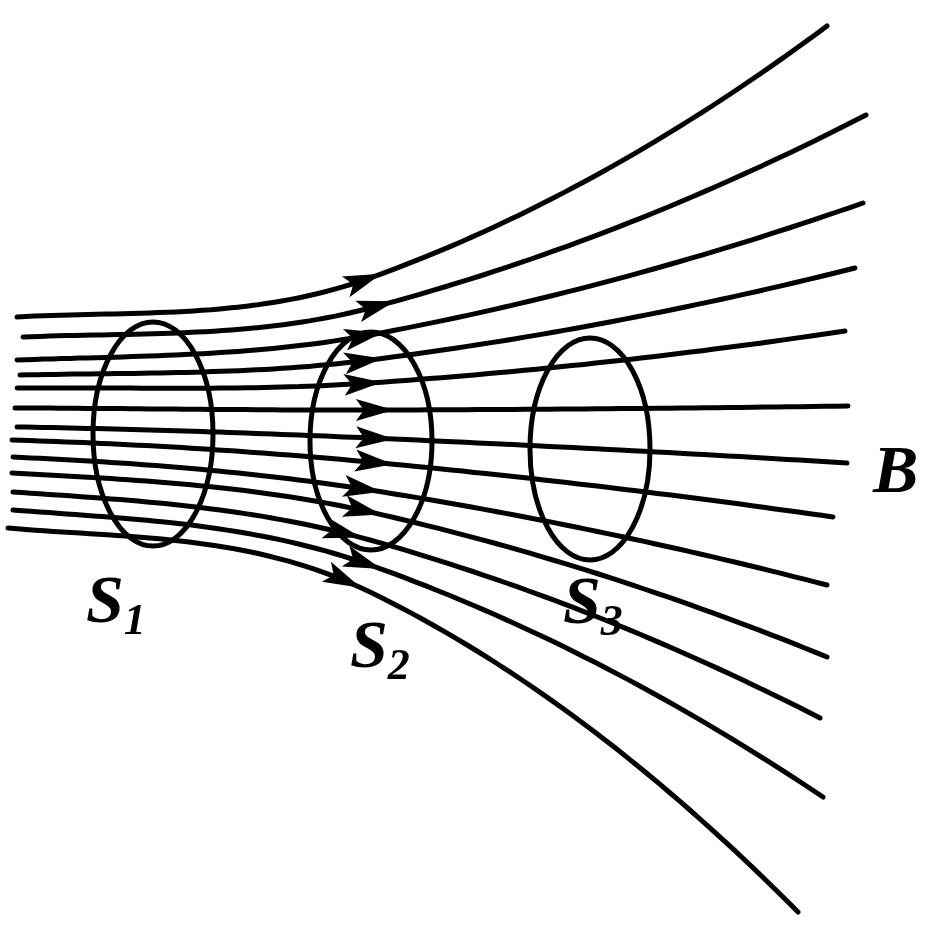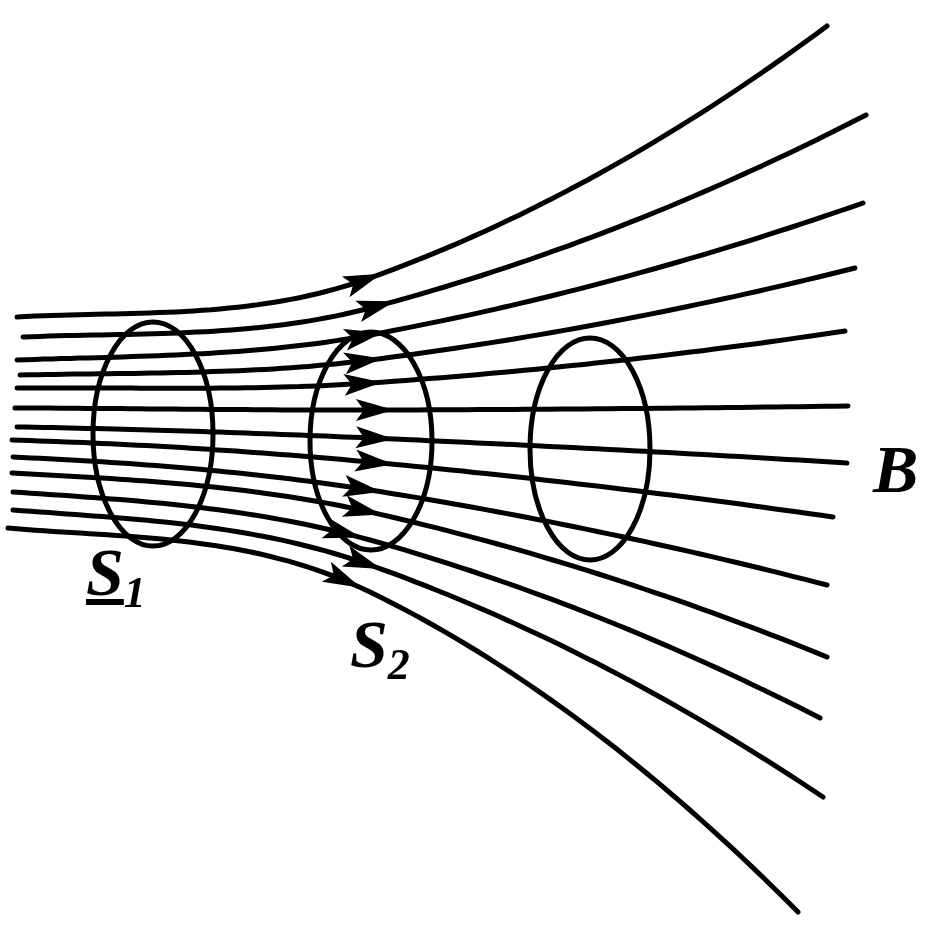--- a/index.html
+++ b/index.html
@@ -67,20 +67,23 @@
       <polygon points="0,0 -38,-11 -30,0 -38,11" fill="#000000" transform="translate(361.1 537.6) rotate(15.1)"></polygon>
       <path d="M 13.0 510.0 L 21.9 510.7 L 30.8 511.3 L 39.8 512.0 L 48.7 512.6 L 57.6 513.3 L 66.5 513.9 L 75.5 514.5 L 84.4 515.2 L 93.3 515.9 L 102.3 516.5 L 111.2 517.2 L 120.1 518.0 L 129.0 518.7 L 137.9 519.5 L 146.9 520.3 L 155.8 521.2 L 164.7 522.1 L 173.7 523.0 L 182.6 524.1 L 191.5 525.1 L 200.4 526.3 L 209.4 527.5 L 218.3 528.7 L 227.2 530.1 L 236.1 531.5 L 245.1 533.0 L 254.0 534.6 L 262.9 536.3 L 271.8 538.0 L 280.8 539.9 L 289.7 541.9 L 298.6 544.0 L 307.5 546.2 L 316.4 548.5 L 325.4 550.9 L 334.3 553.5 L 343.2 556.1 L 352.1 559.0 L 361.1 561.9 L 370.0 565.0 L 381.3 569.1 L 392.6 573.2 L 404.0 577.4 L 415.3 581.8 L 426.6 586.2 L 437.9 590.7 L 449.3 595.3 L 460.6 600.0 L 471.9 604.7 L 483.3 609.6 L 494.6 614.5 L 505.9 619.6 L 517.2 624.7 L 528.5 629.9 L 539.9 635.2 L 551.2 640.6 L 562.5 646.1 L 573.9 651.7 L 585.2 657.4 L 596.5 663.1 L 607.8 669.0 L 619.1 674.9 L 630.5 680.9 L 641.8 687.0 L 653.1 693.2 L 664.5 699.5 L 675.8 705.9 L 687.1 712.4 L 698.4 718.9 L 709.8 725.6 L 721.1 732.3 L 732.4 739.2 L 743.7 746.1 L 755.0 753.1 L 766.4 760.2 L 777.7 767.4 L 789.0 774.6 L 800.4 782.0 L 811.7 789.5 L 823.0 797.0" fill="none" stroke="#000000" stroke-width="5" stroke-linecap="round"></path>
       <polygon points="0,0 -38,-11 -30,0 -38,11" fill="#000000" transform="translate(381.3 569.1) rotate(19.9)"></polygon>
       <path d="M 8.0 528.0 L 17.0 528.8 L 26.1 529.5 L 35.1 530.2 L 44.2 530.8 L 53.3 531.4 L 62.3 532.0 L 71.3 532.6 L 80.4 533.1 L 89.5 533.7 L 98.5 534.3 L 107.6 534.8 L 116.6 535.4 L 125.7 536.1 L 134.7 536.8 L 143.8 537.5 L 152.8 538.2 L 161.8 539.1 L 170.9 540.0 L 179.9 540.9 L 189.0 542.0 L 198.0 543.2 L 207.1 544.4 L 216.1 545.7 L 225.2 547.2 L 234.3 548.8 L 243.3 550.5 L 252.3 552.3 L 261.4 554.3 L 270.5 556.5 L 279.5 558.8 L 288.6 561.2 L 297.6 563.8 L 306.6 566.7 L 315.7 569.7 L 324.8 572.8 L 333.8 576.2 L 342.8 579.8 L 351.9 583.7 L 360.9 587.7 L 370.0 592.0 L 380.7 597.3 L 391.4 602.7 L 402.1 608.2 L 412.8 613.9 L 423.5 619.8 L 434.2 625.7 L 444.9 631.8 L 455.6 638.1 L 466.3 644.5 L 477.0 651.0 L 487.7 657.7 L 498.4 664.5 L 509.1 671.4 L 519.8 678.5 L 530.5 685.8 L 541.2 693.1 L 551.9 700.6 L 562.6 708.3 L 573.3 716.1 L 584.0 724.0 L 594.7 732.1 L 605.4 740.3 L 616.1 748.6 L 626.8 757.1 L 637.5 765.8 L 648.2 774.5 L 658.9 783.4 L 669.6 792.5 L 680.3 801.7 L 691.0 811.0 L 701.7 820.5 L 712.4 830.1 L 723.1 839.8 L 733.8 849.7 L 744.5 859.8 L 755.2 869.9 L 765.9 880.2 L 776.6 890.7 L 787.3 901.3 L 798.0 912.0" fill="none" stroke="#000000" stroke-width="5" stroke-linecap="round"></path>
       <polygon points="0,0 -38,-11 -30,0 -38,11" fill="#000000" transform="translate(360.9 587.7) rotate(24.7)"></polygon>
       <ellipse cx="153" cy="434" rx="60" ry="112" fill="none" stroke="#000000" stroke-width="5"></ellipse>
       <ellipse cx="371" cy="441" rx="61" ry="109" fill="none" stroke="#000000" stroke-width="5"></ellipse>
       <ellipse cx="590" cy="449" rx="60" ry="111" fill="none" stroke="#000000" stroke-width="5"></ellipse>
     </svg>
 
-  <div class="surface-label" style="left: 86px; top: 538px; text-decoration: underline;">
+  <div class="surface-label" style="left: 86px; top: 565px;">
     <span>S</span><span class="sub">1</span>
   </div>
   <div class="surface-label" style="left: 350px; top: 610px; font-family: Liberation Serif, serif;">
     <span>S</span><span class="sub">2</span>
   </div>
+  <div class="surface-label" style="left: 563px; top: 566px;">
+    <span>S</span><span class="sub">3</span>
+  </div>
   <div class="field-label" style="left: 873px; top: 435px;">B</div>
 </div>
 
 </body></html>

